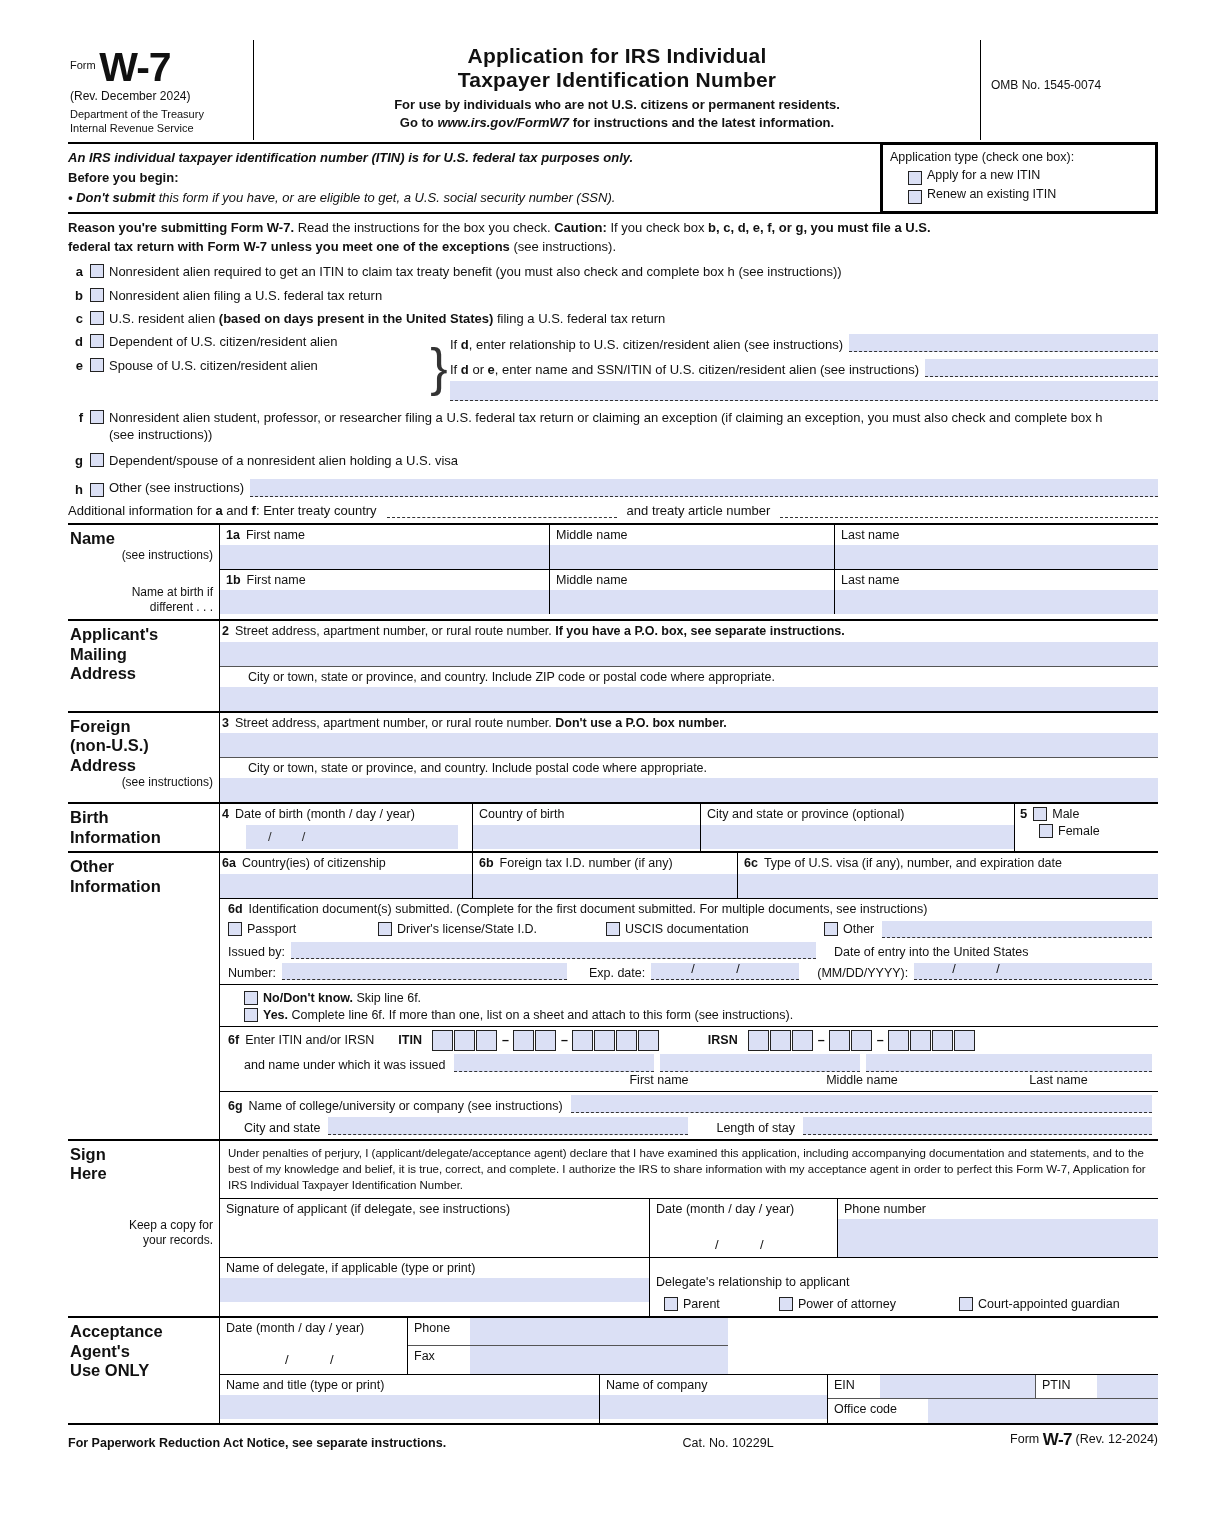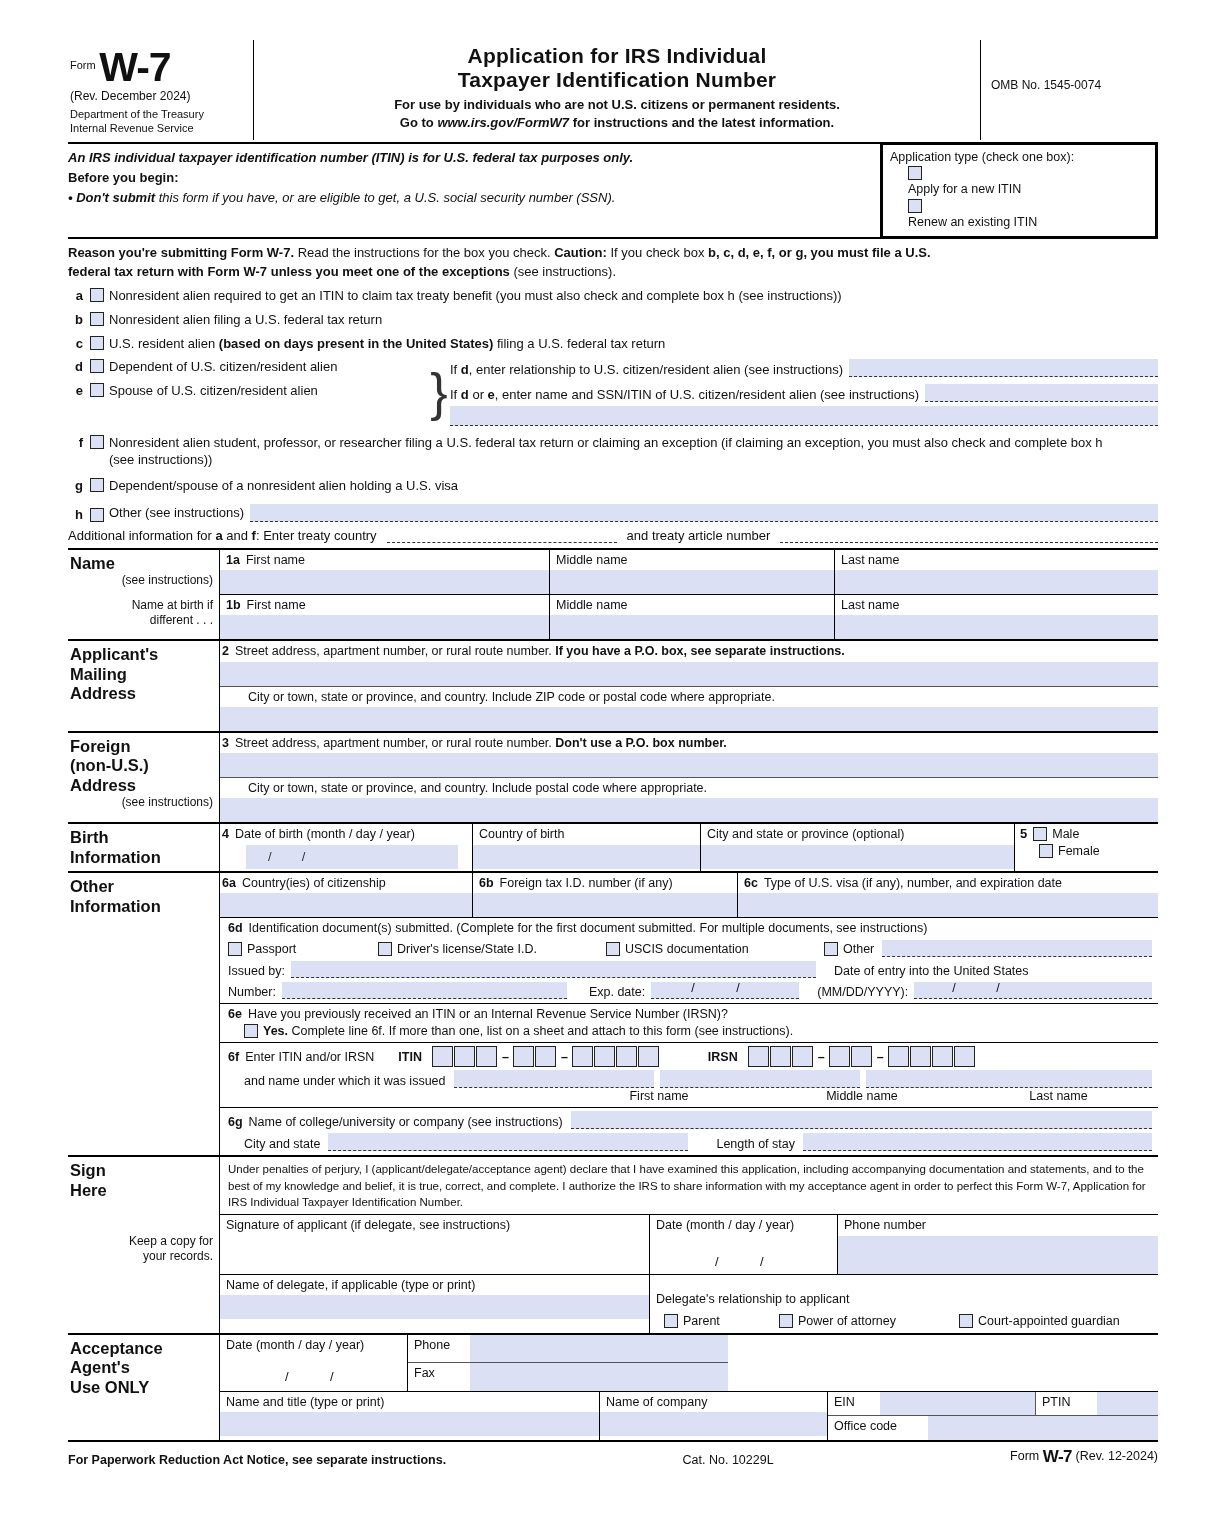--- a/index.html
+++ b/index.html
@@ -41,21 +41,21 @@
   .hdr-mid .t2 { font-size:13px; font-weight:bold; margin-top:5px; line-height:1.35; }
   .hdr-right { width:178px; border-left:1.6px solid #000; padding:38px 4px 0 10px; font-size:12px; }
 
   
   .intro { display:flex; border-bottom:2.5px solid #000; }
   .intro-left { flex:1; padding:4px 8px 4px 0; font-size:13px; line-height:1.55; }
   .apptype {
     width:278px; border:3px solid #000; background:#fff;
     padding:3px 7px 4px; font-size:12.5px; line-height:1.5; margin:-2px 0 -2px 0;
   }
-  .apptype .opt { display:flex; align-items:flex-start; padding-left:18px;flex-direction:column; }
+  .apptype .opt { display:flex; align-items:flex-end; padding-left:18px; }
 
   
   .reason { padding:5px 0 0; font-size:13px; }
   .reason .lead { line-height:1.45; }
   .rline { display:flex; align-items:flex-start; margin-top:7px; font-size:13px; }
   .rletter { width:22px; text-align:right; padding-right:7px; font-weight:bold; flex:none; }
   .rtext { line-height:1.3; }
 
   .de-wrap { display:flex; margin-top:6px; }
   .de-left { width:360px; }
@@ -246,21 +246,21 @@
       <span class="grow uline" style="height:17px;margin-left:10px;"></span>
     </div>
   </div>
 
   <div class="tbl" style="margin-top:5px;">
 
     <div class="sec">
       <div class="sec-label">
         <div class="big">Name</div>
         <div class="small">(see instructions)</div>
-        <div class="small" style="margin-top:10px">Name at birth if</div>
+        <div class="small" style="margin-top:22px">Name at birth if</div>
         <div class="small">different  .   .   .</div>
       </div>
       <div class="sec-body">
         <div class="cells" style="border-bottom:1.6px solid #000;">
           <div class="cell" style="width:330px">
             <div class="cap"><span class="numb">1a</span><span>First name</span></div>
             <div class="inp fill"></div>
           </div>
           <div class="cell" style="width:285px">
             <div class="cap"><span>Middle name</span></div>
@@ -420,21 +420,24 @@
             </span>
             <span class="nowrap" style="padding-left:18px">(MM/DD/YYYY):</span>
             <span class="grow fill uline" style="height:17px;margin-left:6px;position:relative;">
               <span style="position:absolute;left:38px;top:-1px;">/</span>
               <span style="position:absolute;left:82px;top:-1px;">/</span>
             </span>
           </div>
         </div>
 
         <div class="oi-row">
-          <div><span class="lbl">6e</span><span>Have you previously received an ITIN or an Internal Revenue Service Number (IRSN)?</span></div>
+          <div style="display:flex;align-items:center;margin-top:3px;padding-left:16px;">
+            <span class="cb"></span>
+            <span><span class="b">No/Don't know.</span><span> Skip line 6f.</span></span>
+          </div>
           <div style="display:flex;align-items:center;margin-top:3px;padding-left:16px;">
             <span class="cb"></span>
             <span><span class="b">Yes.</span><span> Complete line 6f. If more than one, list on a sheet and attach to this form (see instructions).</span></span>
           </div>
         </div>
 
         <div class="oi-row">
           <div style="display:flex;align-items:center;">
             <span class="lbl">6f</span>
             <span class="nowrap">Enter ITIN and/or IRSN</span>

